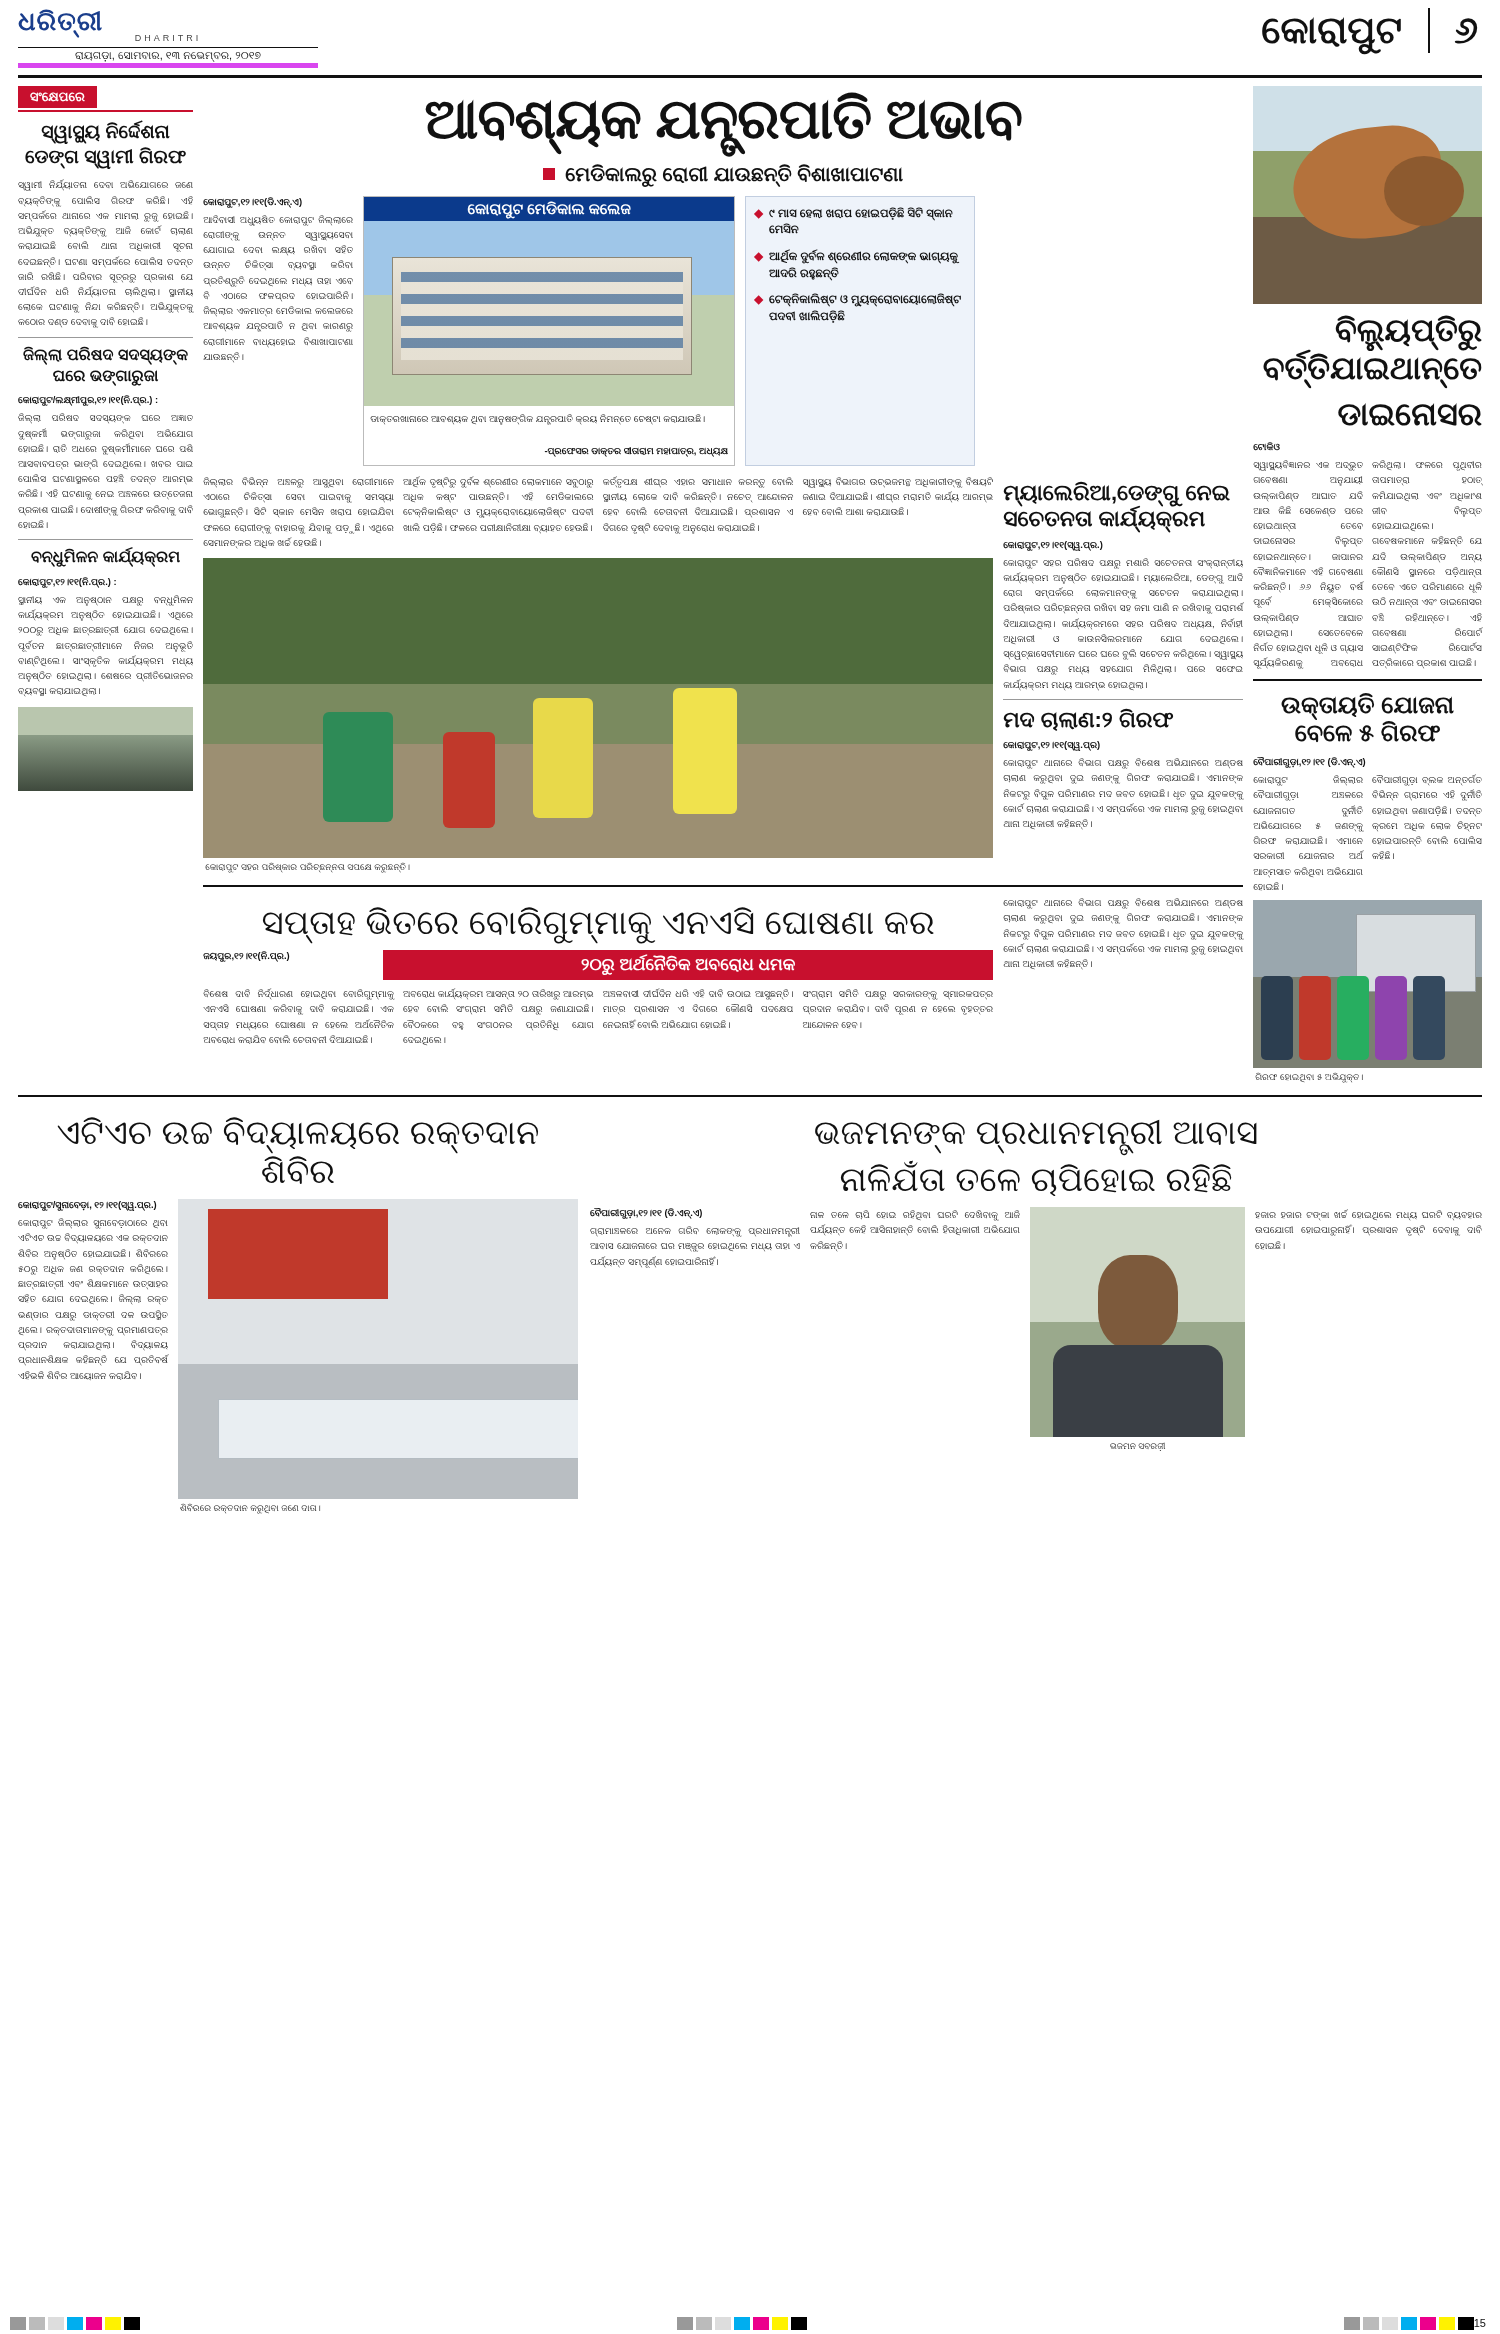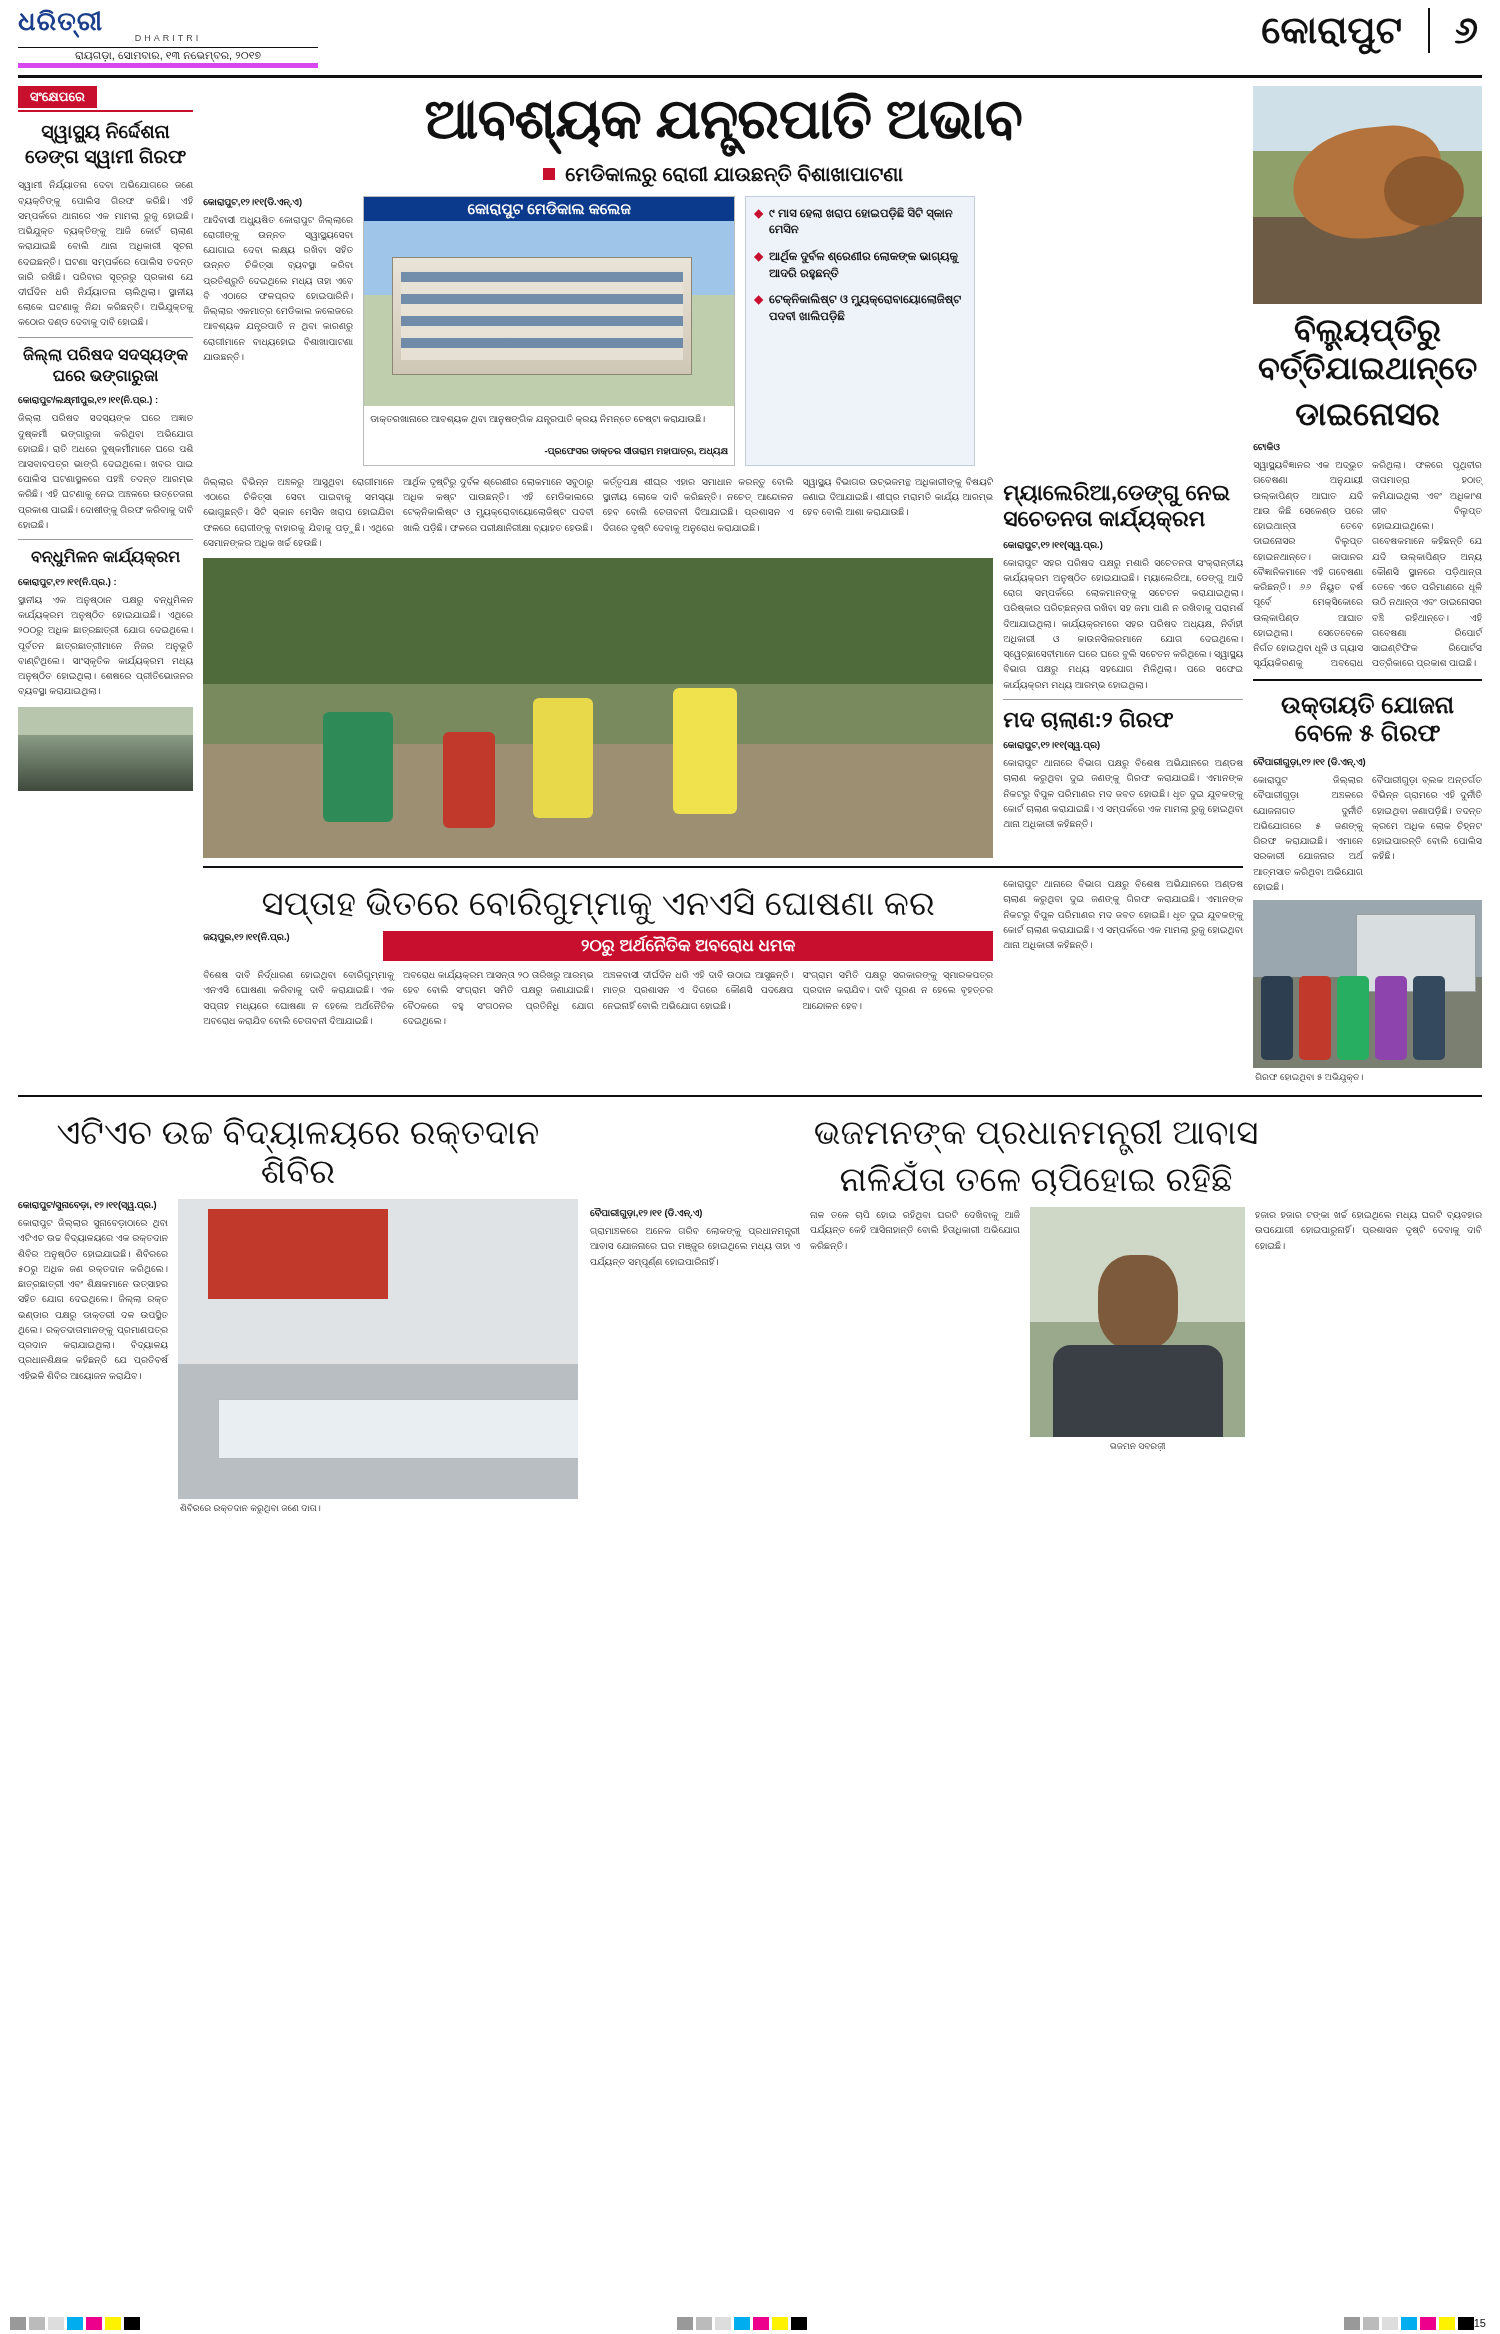--- a/index.html
+++ b/index.html
@@ -87,21 +87,21 @@
   .wide-photo .p4{position:absolute;left:240px;bottom:30px;width:52px;height:96px;background:#c0392b;border-radius:6px;}
   .cap { font-size:9px; padding:4px 2px; color:#222; }
 
   
   .dino-photo { width:100%; height:218px;
      background:linear-gradient(#cfe0e8 0 30%, #8fa06a 30% 60%, #6d5b45 60% 100%); position:relative; overflow:hidden;}
   .dino-photo .dino { position:absolute; left:40px; top:42px; width:150px; height:110px;
      background:#b4723c; border-radius:60% 40% 45% 55%; transform:rotate(-6deg); }
   .dino-photo .dino2 { position:absolute; right:18px; top:70px; width:80px; height:70px;
      background:#8d5a2f; border-radius:50%; }
-  .r-head { font-size:32px; font-weight:bold; text-align:center; line-height:1.18; margin:8px 0; }
+  .r-head { font-size:32px; font-weight:bold; text-align:right; line-height:1.18; margin:8px 0; }
   .r-head2 { font-size:24px; font-weight:bold; text-align:center; line-height:1.2; margin:10px 0 8px; }
   .two-col { column-count:2; column-gap:9px; }
   .four-col { column-count:4; column-gap:9px; }
 
   
   .banner { background:#c8102e; color:#fff; font-size:17px; font-weight:bold;
      text-align:center; padding:5px 0; }
   .big-sec-head { font-size:34px; font-weight:normal; text-align:center; line-height:1.15; margin:8px 0;}
   .mid-sec-head { font-size:22px; font-weight:bold; line-height:1.2; margin:6px 0;}
 
@@ -221,20 +221,21 @@
             <div>ସ୍ୱାସ୍ଥ୍ୟ ବିଭାଗର ଉଚ୍ଭଜମନ୍ଥ ଅଧିକାରୀଙ୍କୁ ବିଷୟଟି ଜଣାଇ ଦିଆଯାଇଛି। ଶୀଘ୍ର ମରାମତି କାର୍ଯ୍ୟ ଆରମ୍ଭ ହେବ ବୋଲି ଆଶା କରାଯାଉଛି।</div>
           </div>
 
           <div class="wide-photo" style="margin-top:8px;">
             <div class="trees"></div>
             <div class="p1"></div>
             <div class="p4"></div>
             <div class="p2"></div>
             <div class="p3"></div>
           </div>
+          <div class="cap">କୋରାପୁଟ ସହର ପରିଷ୍କାର ପରିଚ୍ଛନ୍ନତା ସପକ୍ଷେ କରୁଛନ୍ତି।</div>
         </div>
 
         <div style="width:240px;">
           <div class="mid-sec-head">ମ୍ୟାଲେରିଆ,ଡେଙ୍ଗୁ ନେଇ ସଚେତନତା କାର୍ଯ୍ୟକ୍ରମ</div>
           <div class="dateline">କୋରାପୁଟ,୧୨।୧୧(ସ୍ୱ.ପ୍ର.)</div>
           <div class="body-text">କୋରାପୁଟ ସହର ପରିଷଦ ପକ୍ଷରୁ ମଶାରି ସଚେତନତା ସଂକ୍ରାନ୍ତୀୟ କାର୍ଯ୍ୟକ୍ରମ ଅନୁଷ୍ଠିତ ହୋଇଯାଇଛି। ମ୍ୟାଲେରିଆ, ଡେଙ୍ଗୁ ଆଦି ରୋଗ ସମ୍ପର୍କରେ ଲୋକମାନଙ୍କୁ ସଚେତନ କରାଯାଇଥିଲା। ପରିଷ୍କାର ପରିଚ୍ଛନ୍ନତା ରଖିବା ସହ ଜମା ପାଣି ନ ରଖିବାକୁ ପରାମର୍ଶ ଦିଆଯାଇଥିଲା। କାର୍ଯ୍ୟକ୍ରମରେ ସହର ପରିଷଦ ଅଧ୍ୟକ୍ଷ, ନିର୍ବାହୀ ଅଧିକାରୀ ଓ କାଉନସିଲରମାନେ ଯୋଗ ଦେଇଥିଲେ। ସ୍ୱେଚ୍ଛାସେବୀମାନେ ଘରେ ଘରେ ବୁଲି ସଚେତନ କରିଥିଲେ। ସ୍ୱାସ୍ଥ୍ୟ ବିଭାଗ ପକ୍ଷରୁ ମଧ୍ୟ ସହଯୋଗ ମିଳିଥିଲା। ପରେ ସଫେଇ କାର୍ଯ୍ୟକ୍ରମ ମଧ୍ୟ ଆରମ୍ଭ ହୋଇଥିଲା।</div>
           <div class="hr"></div>
           <div class="mid-sec-head">ମଦ ଚାଲାଣ:୨ ଗିରଫ</div>
           <div class="dateline">କୋରାପୁଟ,୧୨।୧୧(ସ୍ୱ.ପ୍ର)</div>
           <div class="body-text">କୋରାପୁଟ ଥାନାରେ ବିଭାଗ ପକ୍ଷରୁ ବିଶେଷ ଅଭିଯାନରେ ଅଣ୍ଡଷ ଚାଲାଣ କରୁଥିବା ଦୁଇ ଜଣଙ୍କୁ ଗିରଫ କରାଯାଇଛି। ଏମାନଙ୍କ ନିକଟରୁ ବିପୁଳ ପରିମାଣର ମଦ ଜବତ ହୋଇଛି। ଧୃତ ଦୁଇ ଯୁବକଙ୍କୁ କୋର୍ଟ ଚାଲାଣ କରାଯାଇଛି। ଏ ସମ୍ପର୍କରେ ଏକ ମାମଲା ରୁଜୁ ହୋଇଥିବା ଥାନା ଅଧିକାରୀ କହିଛନ୍ତି।</div>

